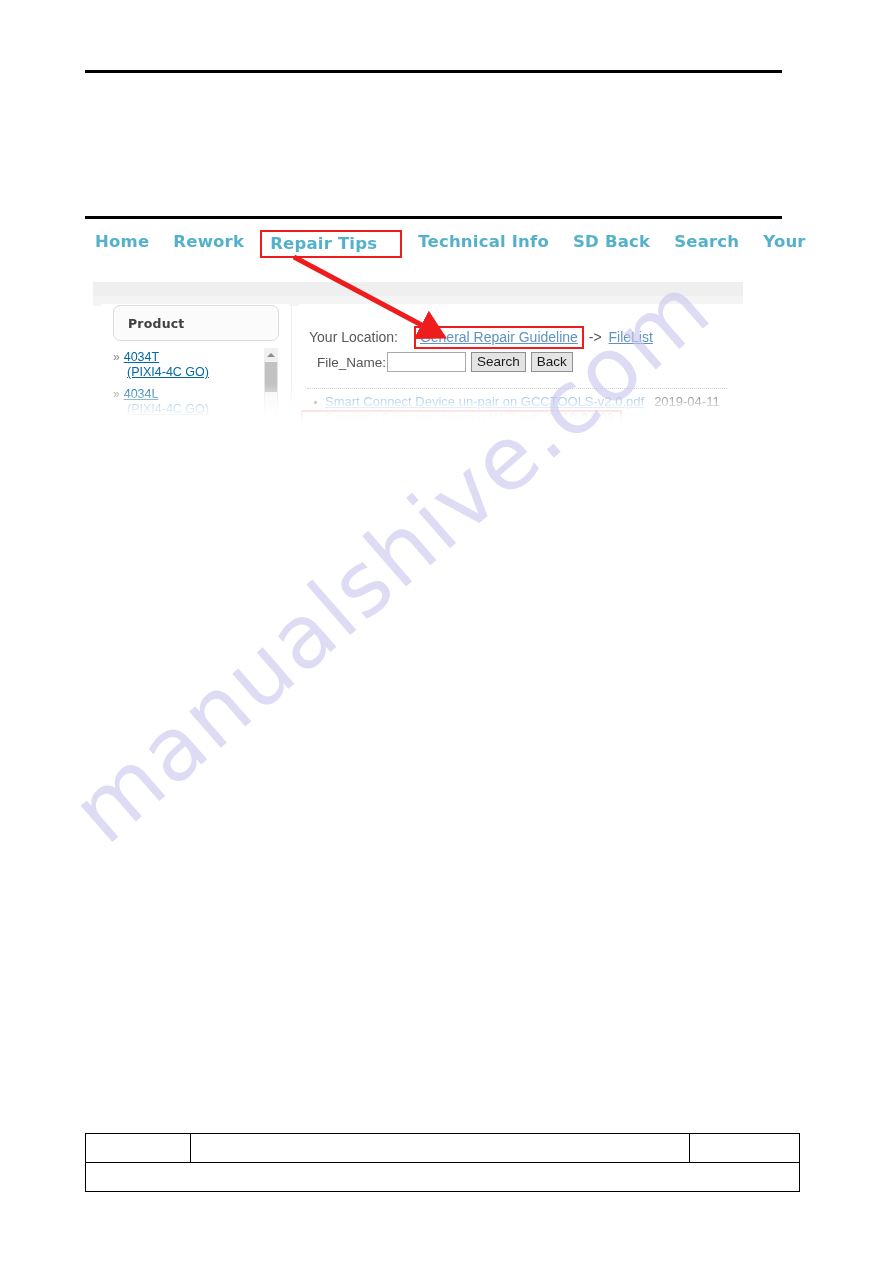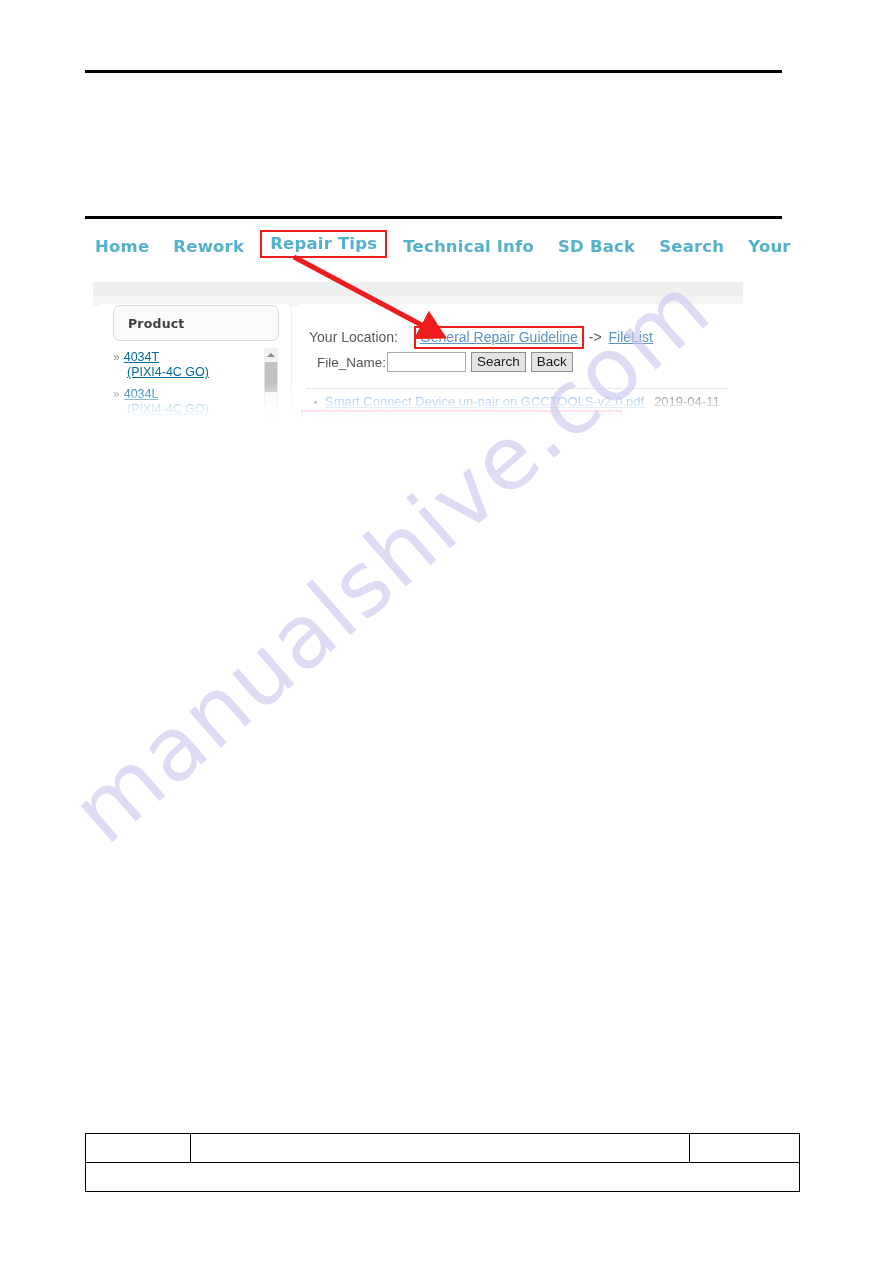--- a/index.html
+++ b/index.html
@@ -17,37 +17,37 @@
     background:#000000;
   }
   .rule-mid {
     position:absolute; left:85px; top:216px; width:697px; height:3px;
     background:#000000;
   }
 
   
   .navbar {
     position:absolute; left:95px; top:232px;
-    display:flex; align-items:flex-end; gap:0;
+    display:flex; align-items:flex-start; gap:0;
     white-space:nowrap;
   }
   .nav-link {
     font-family:"DejaVu Sans", sans-serif;
     font-size:16.5px;
     font-weight:bold;
     color:#53B1CB;
     letter-spacing:0.2px;
     padding:0 12px;
     text-decoration:none;
     cursor:pointer;
   }
   .nav-link.first { padding-left:0; }
   .nav-link.boxed {
     position:relative;
-    padding:2px 8px 3px 8px;
+    padding:2px 23px 3px 8px;
     margin:0 6px;
     outline:2.5px solid #EE1C1C;
     background:transparent;
   }
 
   
   .shot {
     position:absolute; left:93px; top:282px;
     width:650px; height:205px;
     background:#ffffff;

